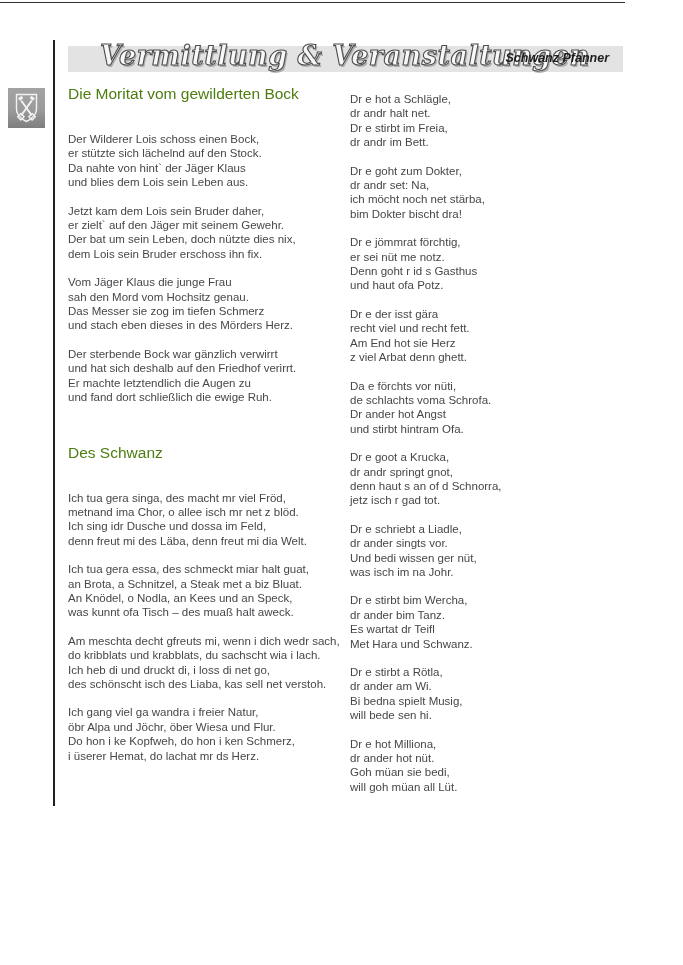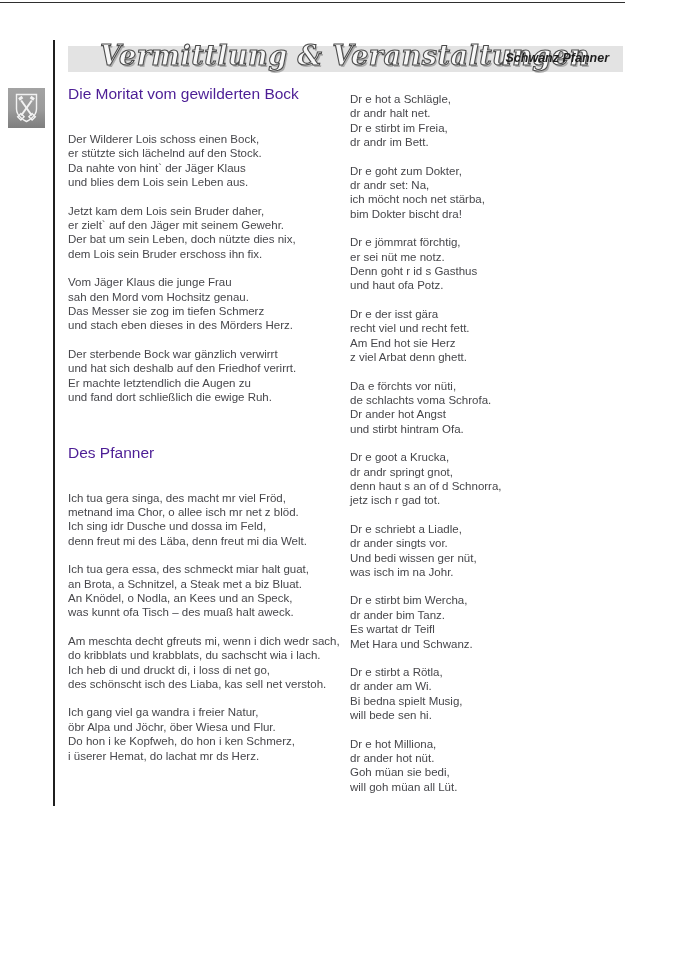--- a/index.html
+++ b/index.html
@@ -47,21 +47,21 @@
   .emblem svg { display:block; }
   
   .col {
     position:absolute; top:84px;
   }
   .col-left  { left:68px;  width:282px; }
   .col-right { left:350px; width:286px; }
   .poem-title {
     margin:0 0 28px 0;
     font-size:15.5px; line-height:20px;
-    font-weight:normal; color:#4c1d95;
+    font-weight:normal; color:#4d7c0f;
     white-space:nowrap;
   }
   .poem-title.gap-above { margin-top:38px; }
   .stanza {
     margin:8px 0 14px 0;
     font-size:11.5px; line-height:14.4px;
     color:#47474b; white-space:nowrap;
   }
   .footnote {
     margin:18px 0 8px 0;
@@ -103,21 +103,21 @@
     <span class="header-author">Schwanz Pfanner</span>
   </div>
 
   <div class="col col-left">
     <div>
         <h2 class="poem-title">Die Moritat vom gewilderten Bock</h2>
         <p class="stanza">Der Wilderer Lois schoss einen Bock,<br>er stützte sich lächelnd auf den Stock.<br>Da nahte von hint` der Jäger Klaus<br>und blies dem Lois sein Leben aus.</p>
         <p class="stanza">Jetzt kam dem Lois sein Bruder daher,<br>er zielt` auf den Jäger mit seinem Gewehr.<br>Der bat um sein Leben, doch nützte dies nix,<br>dem Lois sein Bruder erschoss ihn fix.</p>
         <p class="stanza">Vom Jäger Klaus die junge Frau<br>sah den Mord vom Hochsitz genau.<br>Das Messer sie zog im tiefen Schmerz<br>und stach eben dieses in des Mörders Herz.</p>
         <p class="stanza">Der sterbende Bock war gänzlich verwirrt<br>und hat sich deshalb auf den Friedhof verirrt.<br>Er machte letztendlich die Augen zu<br>und fand dort schließlich die ewige Ruh.</p>
-        <h2 class="poem-title gap-above">Des Pfanner</h2>
+        <h2 class="poem-title gap-above">Des Schwanz</h2>
         <p class="stanza">Ich tua gera singa, des macht mr viel Fröd,<br>metnand ima Chor, o allee isch mr net z blöd.<br>Ich sing idr Dusche und dossa im Feld,<br>denn freut mi des Läba, denn freut mi dia Welt.</p>
         <p class="stanza">Ich tua gera essa, des schmeckt miar halt guat,<br>an Brota, a Schnitzel, a Steak met a biz Bluat.<br>An Knödel, o Nodla, an Kees und an Speck,<br>was kunnt ofa Tisch – des muaß halt aweck.</p>
         <p class="stanza">Am meschta decht gfreuts mi, wenn i dich wedr sach,<br>do kribblats und krabblats, du sachscht wia i lach.<br>Ich heb di und druckt di, i loss di net go,<br>des schönscht isch des Liaba, kas sell net verstoh.</p>
         <p class="stanza">Ich gang viel ga wandra i freier Natur,<br>öbr Alpa und Jöchr, öber Wiesa und Flur.<br>Do hon i ke Kopfweh, do hon i ken Schmerz,<br>i üserer Hemat, do lachat mr ds Herz.</p>
       </div>
   </div>
 
   <div class="col col-right">
     <div>
         <p class="stanza">Dr e hot a Schlägle,<br>dr andr halt net.<br>Dr e stirbt im Freia,<br>dr andr im Bett.</p>

